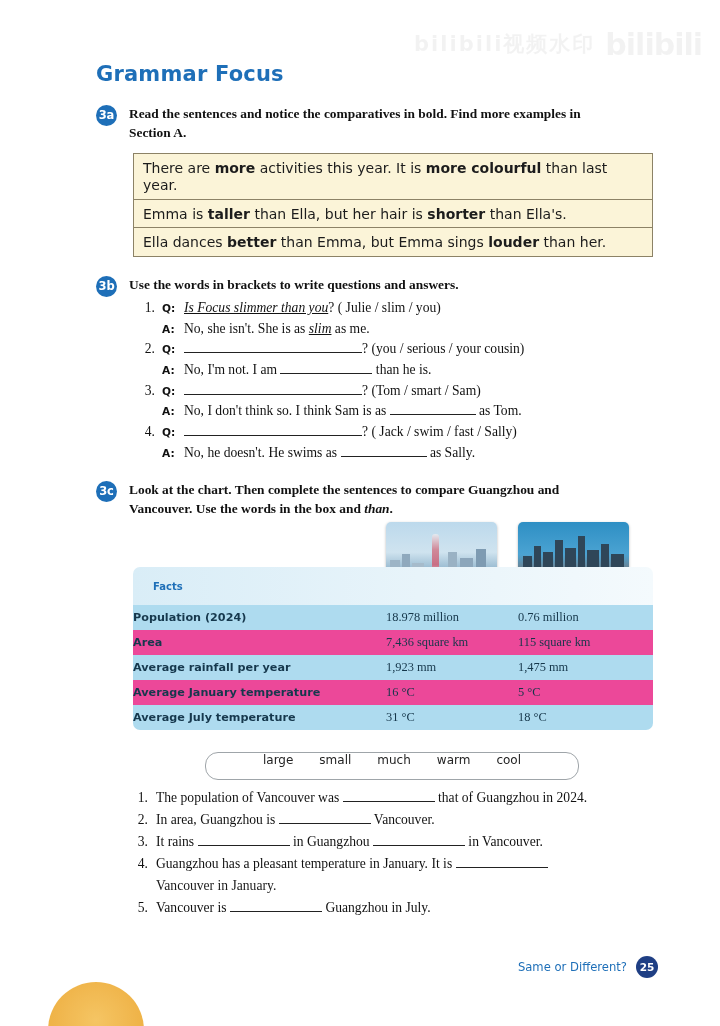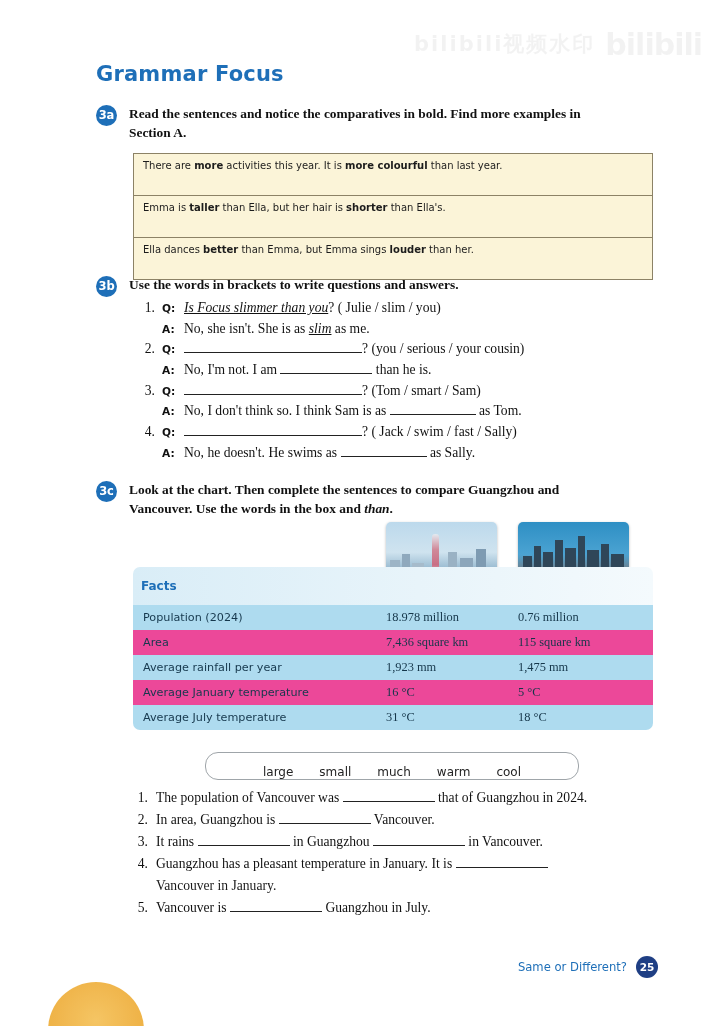--- a/index.html
+++ b/index.html
@@ -120,23 +120,23 @@
     position: absolute;
     left: 133px;
     top: 153px;
     width: 520px;
     border: 1px solid #8c8266;
     box-sizing: border-box;
     background: #fbf4d8;
   }
   .sent-row {
     font-family: "DejaVu Sans", sans-serif;
-    font-size: 10px;
+    font-size: 14px;
     color: #1c1c1c;
-    padding: 6px 9px 23px 9px;
+    padding: 6px 9px 5px 9px;
     border-bottom: 1px solid #8c8266;
     line-height: 1.2;
   }
   .sent-row:last-child { border-bottom: none; }
   .sent-row b { font-weight: 700; }
 
   
   .qa-list {
     position: absolute;
     left: 133px;
@@ -273,59 +273,59 @@
     overflow: hidden;
   }
   .facts-head {
     height: 38px;
     background: linear-gradient(90deg, #d9edf7 0%, #e8f4fa 55%, #f4fafd 100%);
     display: flex;
     align-items: center;
   }
   .facts-head .h-label {
     font-family: "DejaVu Sans", sans-serif;
-    font-size: 12px;
+    font-size: 10px;
     font-weight: 700;
     color: #1e6fb8;
-    padding-left: 8px;
+    padding-left: 20px;
   }
   .facts-row {
     display: flex;
     align-items: center;
     height: 25px;
     font-family: "DejaVu Sans", sans-serif;
     font-size: 11.2px;
     color: #16384d;
   }
   .facts-row.odd  { background: #aedbef; }
   .facts-row.even { background: #ec4899; }
   .cell-label {
     flex: 0 0 253px;
-    padding-left: 10px;
+    padding-left: 0;
     box-sizing: border-box;
-    font-weight: 400;
+    font-weight: 700;
   }
   .cell-val {
     flex: 0 0 132px;
     font-family: "Liberation Serif", serif;
     font-size: 12.4px;
     color: #15364a;
   }
 
   
   .word-bank {
     position: absolute;
     left: 205px;
     top: 752px;
     width: 372px;
     height: 26px;
     border: 1px solid #9fa5a9;
     border-radius: 13px;
     display: flex;
-    align-items: flex-end;
+    align-items: flex-start;
     justify-content: center;
     gap: 26px;
     background: #fff;
   }
   .word-bank span {
     font-family: "DejaVu Sans", sans-serif;
     font-size: 12px;
     color: #232323;
   }
 

